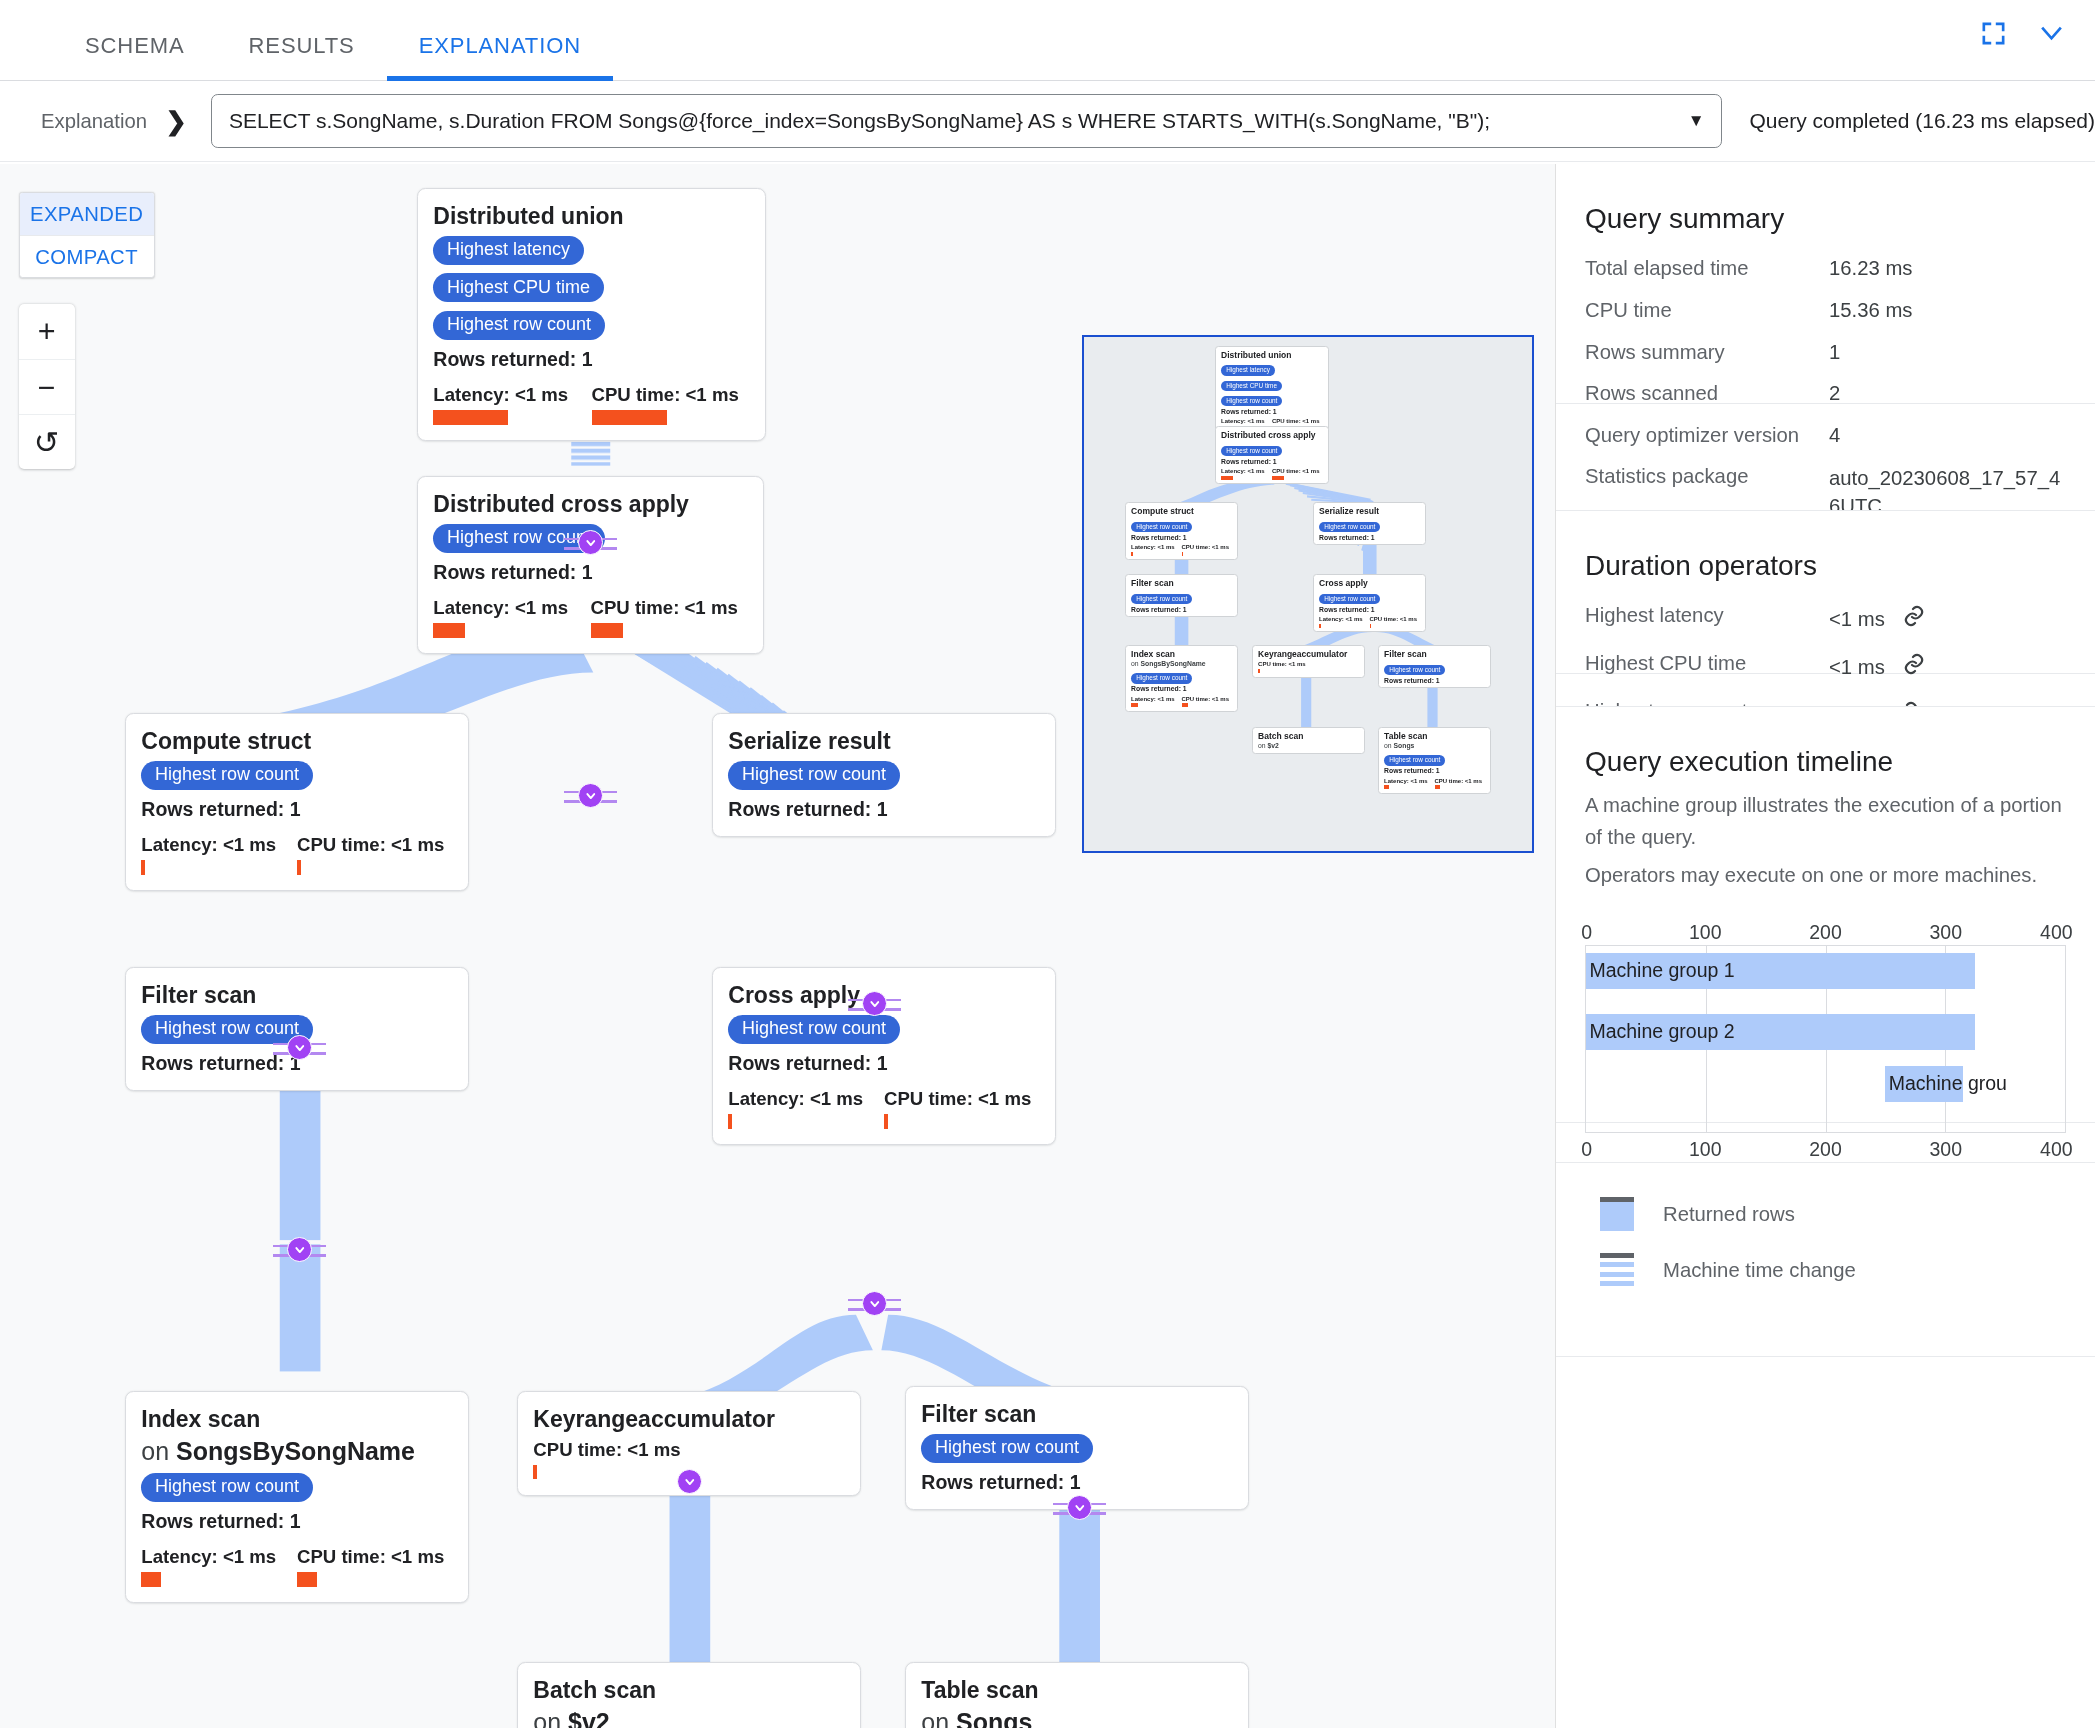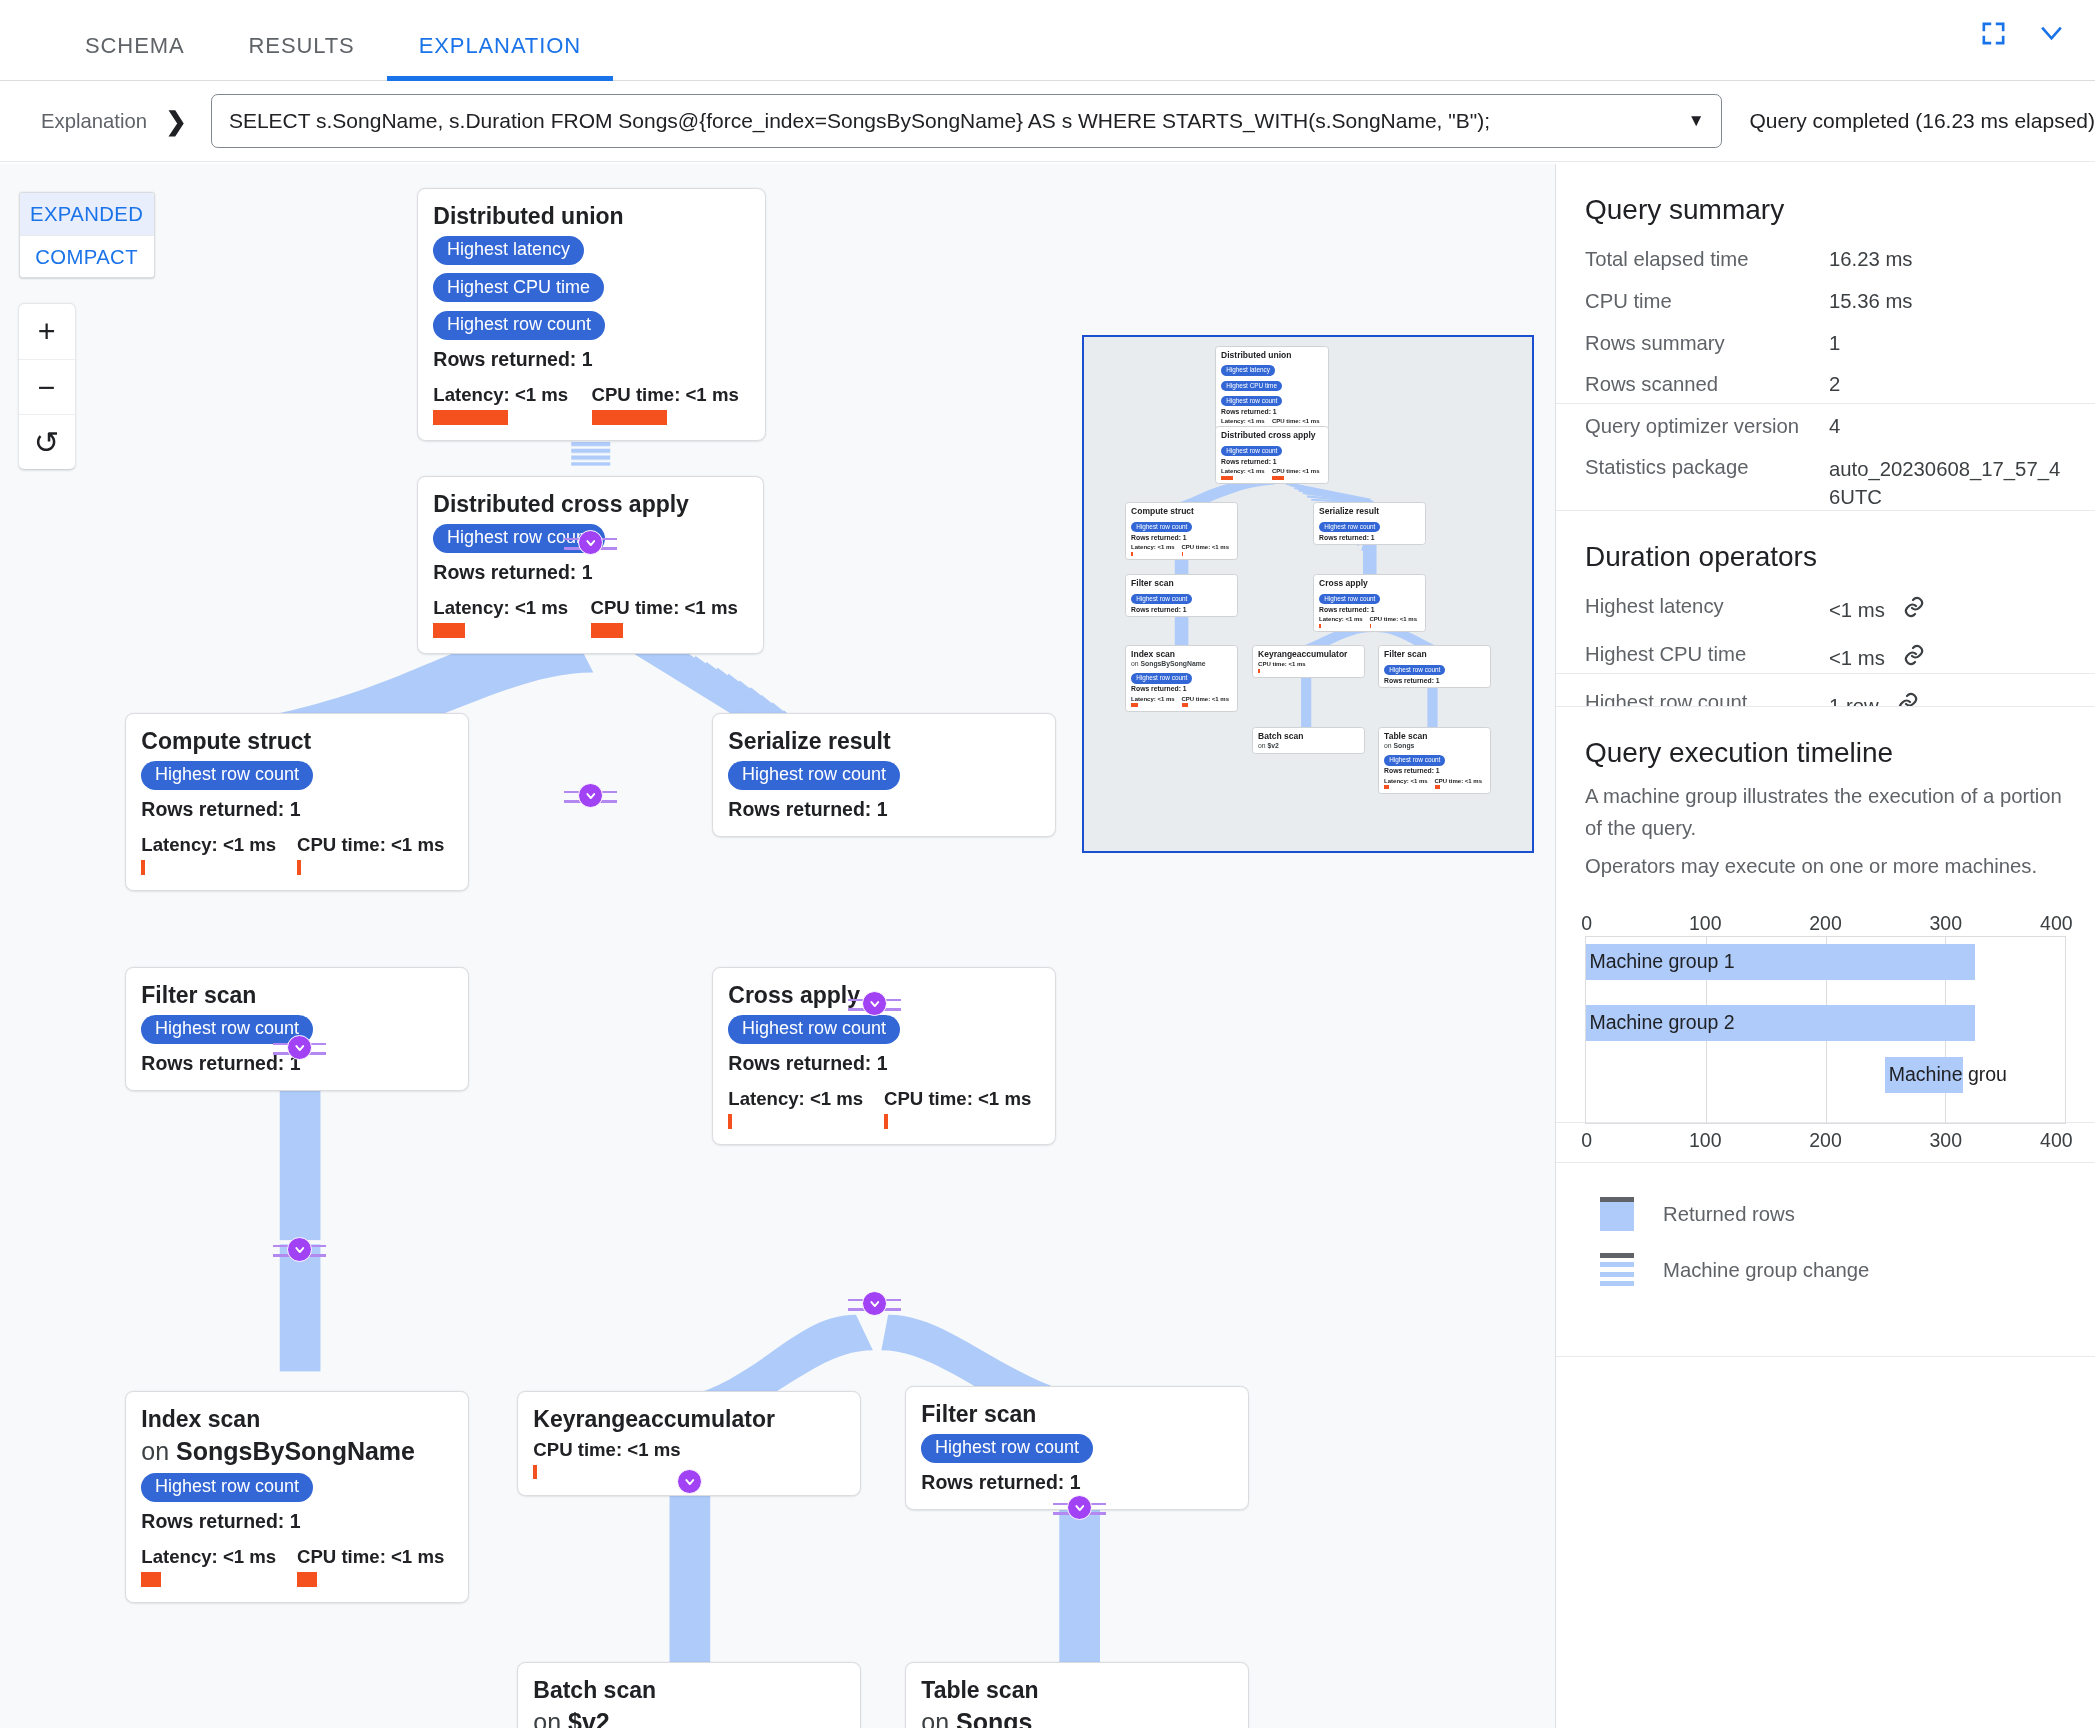--- a/index.html
+++ b/index.html
@@ -154,21 +154,21 @@
   
   .right-panel {
     position:absolute; top:164px; left:1556px; width:539px; height:1565px;
     background:#fff; overflow:hidden;
   }
   .card {
     position:absolute; left:0; width:539px; background:#fff;
     border-top:0.8px solid #e8eaed; border-bottom:0.8px solid #e8eaed;
   }
   .card-inner { padding: 25.4px 29px 29px 29px; }
-  .card h2 { margin:5px 0 22px 0; font-size:28px; font-weight:400; color:#202124; }
+  .card h2 { margin:14px 0 22px 0; font-size:28px; font-weight:400; color:#202124; }
   .kv { display:flex; margin-bottom:18.6px; font-size:20.3px; }
   .kv .k { width:244px; color:#5f6368; }
   .kv .v { flex:1; color:#3c4043; }
   .kv .v .lnk { margin-left:12px; cursor:pointer; vertical-align:-2.5px; display:inline-block; }
   .desc { font-size:20.3px; color:#5f6368; line-height:1.55; margin:0 0 6.8px 0; }
 
   
   .tl-wrap { position:relative; margin-top:29px; }
   .tl-axis {
     position:relative; height:24px; font-size:19.5px; color:#3c4043;
@@ -824,18 +824,18 @@
         <div class="leg-sw solid"></div>
         <div class="leg-label">Returned rows</div>
       </div>
       <div class="leg-row" style="margin-bottom:0;">
         <div class="leg-sw striped">
           <i style="top:0;  background:#5f6368;"></i>
           <i style="top:9.3px; background:#aecbfa;"></i>
           <i style="top:18.6px; background:#aecbfa;"></i>
           <i style="top:28px; background:#aecbfa;"></i>
         </div>
-        <div class="leg-label">Machine group change</div>
+        <div class="leg-label">Machine time change</div>
       </div>
     </div>
   </div>
 </div>
 
 
 </body></html>

